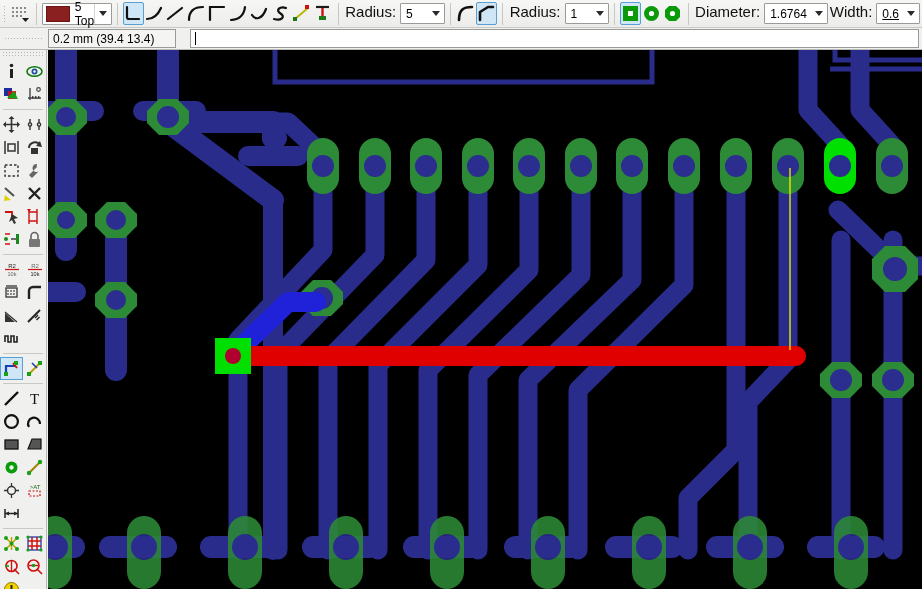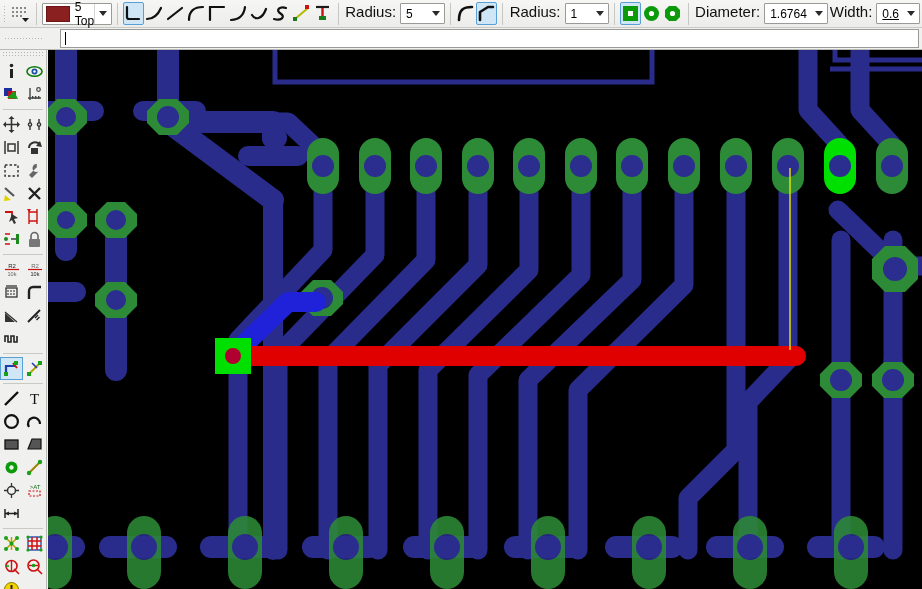--- a/index.html
+++ b/index.html
@@ -297,20 +297,21 @@
     <div class="tb-select w-drill">
       <div class="val">0.6</div>
       <div class="chev"></div>
     </div>
   </div>
 
   <div class="coordbar">
     <div class="coord-grip">
         <i></i>
       </div>
+    <div class="coord-box">0.2 mm (39.4 13.4)</div>
     <div class="cmd-box">
       <span class="caret"></span>
       <span></span>
     </div>
   </div>
 
   <div class="sidebar">
     <div class="side-grip"></div>
     <div class="side-rows">
 

